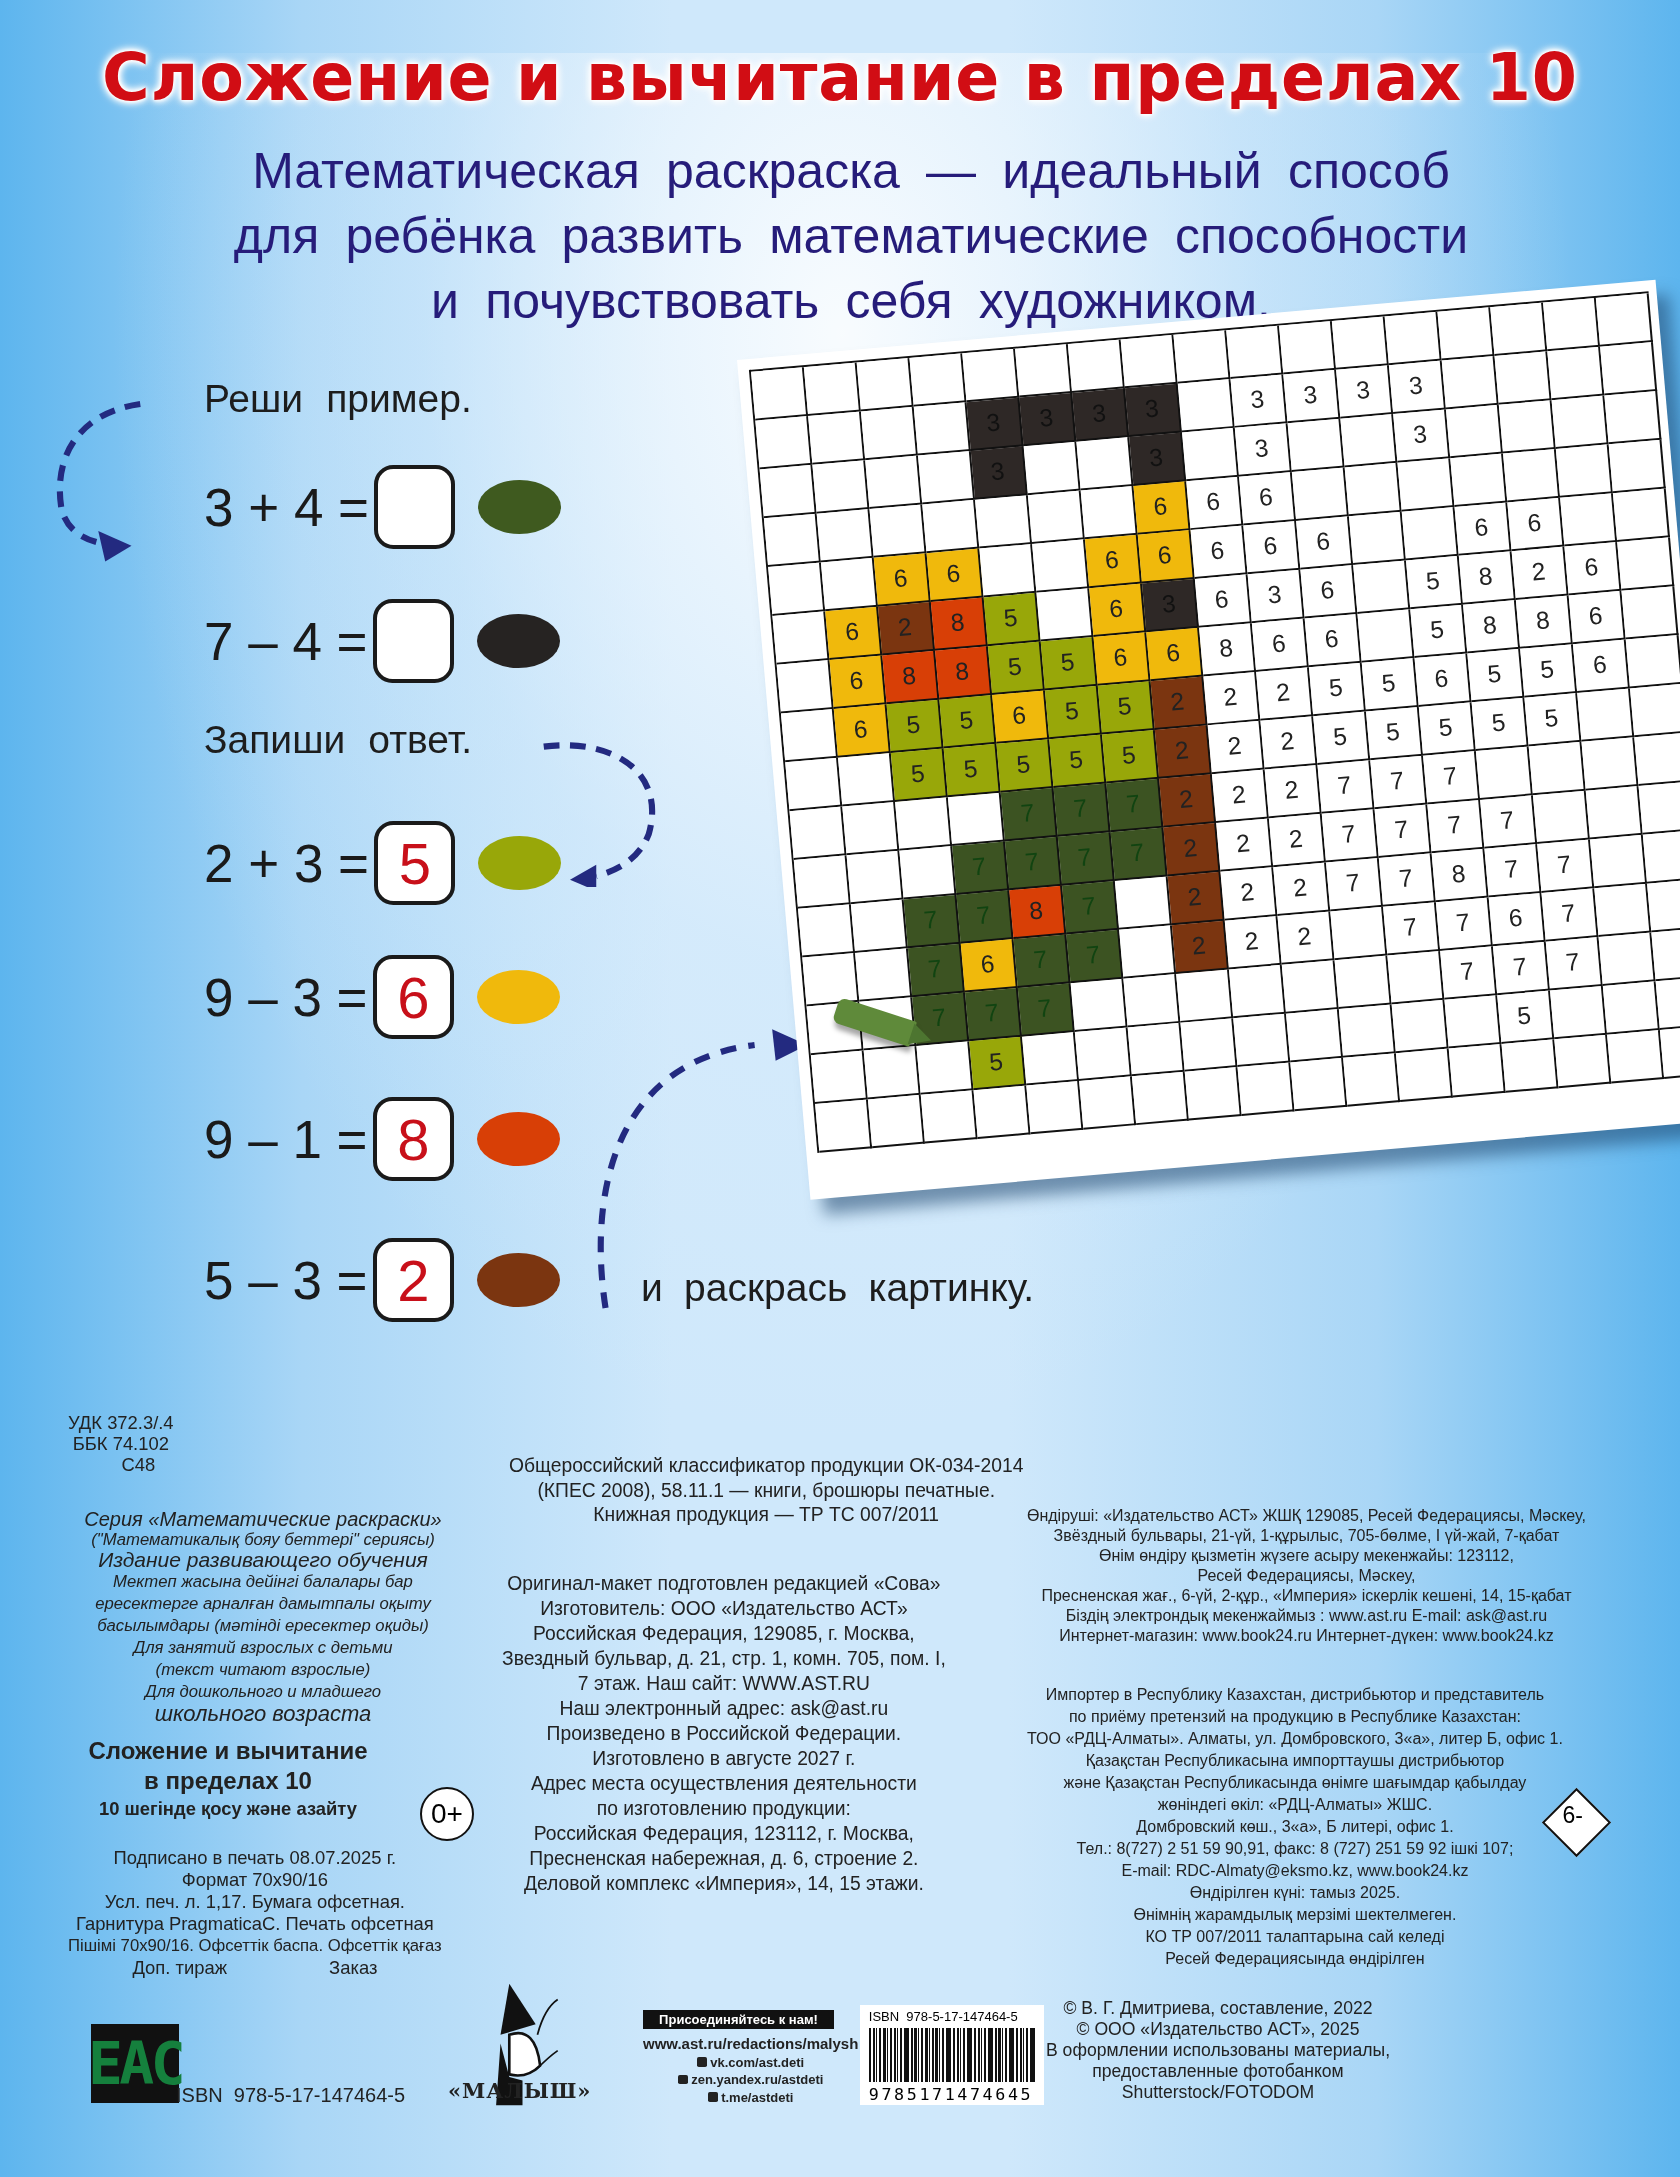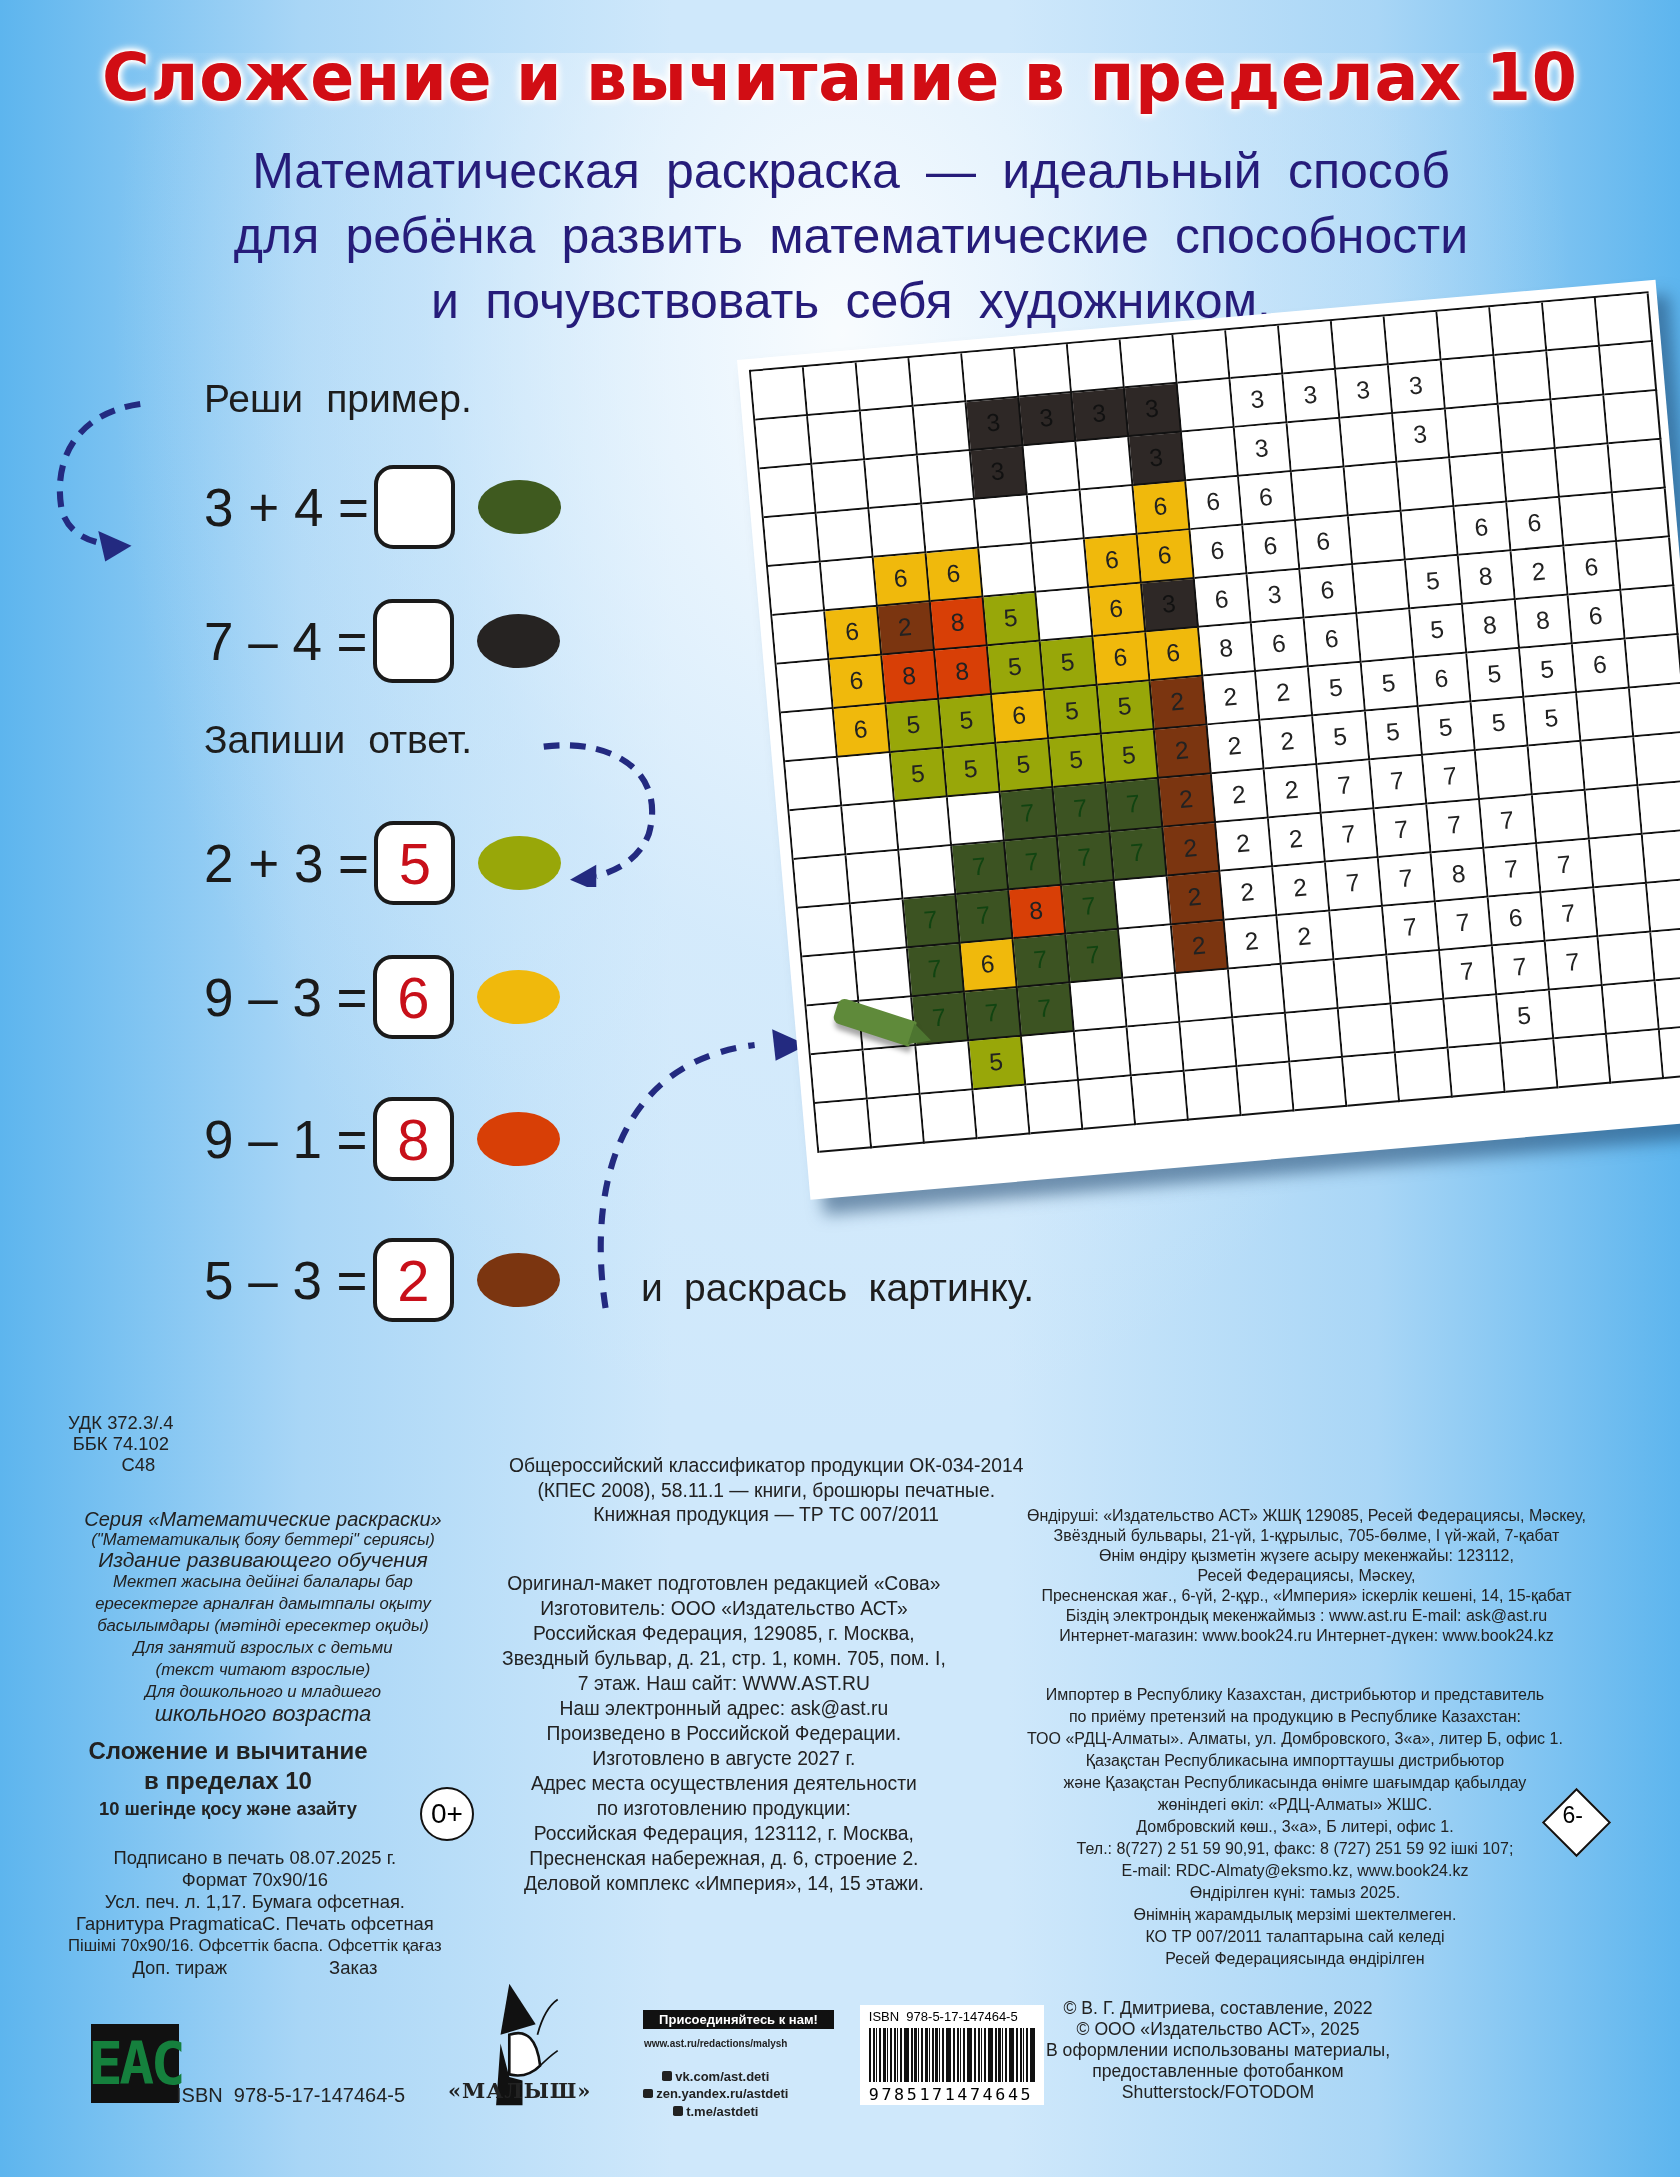--- a/index.html
+++ b/index.html
@@ -517,21 +517,21 @@
   <polygon points="40,2 70,48 30,60" fill="#111"></polygon>
   <path d="M40 60 Q70 50 75 95 Q60 110 40 105 Z" fill="#fff" stroke="#111" stroke-width="3"></path>
   <path d="M30 70 L40 108 L55 112 L55 140 L25 140 Z" fill="#111"></path>
   <path d="M72 60 Q80 30 95 20" fill="none" stroke="#111" stroke-width="2"></path>
   <path d="M70 100 Q85 85 95 78" fill="none" stroke="#111" stroke-width="2"></path>
 </svg>
 <div class="small bold" style="left:448px;top:2080px;font-size:21px;font-family:'DejaVu Serif',serif;letter-spacing:0.9px">«МАЛЫШ»</div>
 
 <div class="join">Присоединяйтесь к нам!</div>
 <div class="small bold" style="left:643px;top:2035px;font-size:13px;line-height:17.6px;">
-  <div style="font-size:10px;margin-bottom:15px">www.ast.ru/redactions/malysh</div>
+  <div style="font-size:15px;margin-bottom:1px">www.ast.ru/redactions/malysh</div>
   <div><span style="display:inline-block;width:9.7px;height:9.7px;background:#222;margin-right:3.5px;border-radius:1.8px"></span><span>vk.com/ast.deti</span></div>
   <div><span style="display:inline-block;width:9.7px;height:9.7px;background:#222;margin-right:3.5px;border-radius:1.8px"></span><span>zen.yandex.ru/astdeti</span></div>
   <div><span style="display:inline-block;width:9.7px;height:9.7px;background:#222;margin-right:3.5px;border-radius:1.8px"></span><span>t.me/astdeti</span></div>
 </div>
 
 <div class="barcode">
   <div style="position:absolute;left:8.8px;top:3.5px;font-size:13px;white-space:pre">ISBN  978-5-17-147464-5</div>
   <div class="bars"></div>
   <div style="position:absolute;left:8.8px;top:79px;font-size:16.7px;letter-spacing:2.6px;font-family:'DejaVu Sans Mono',monospace">9785171474645</div>
 </div>

